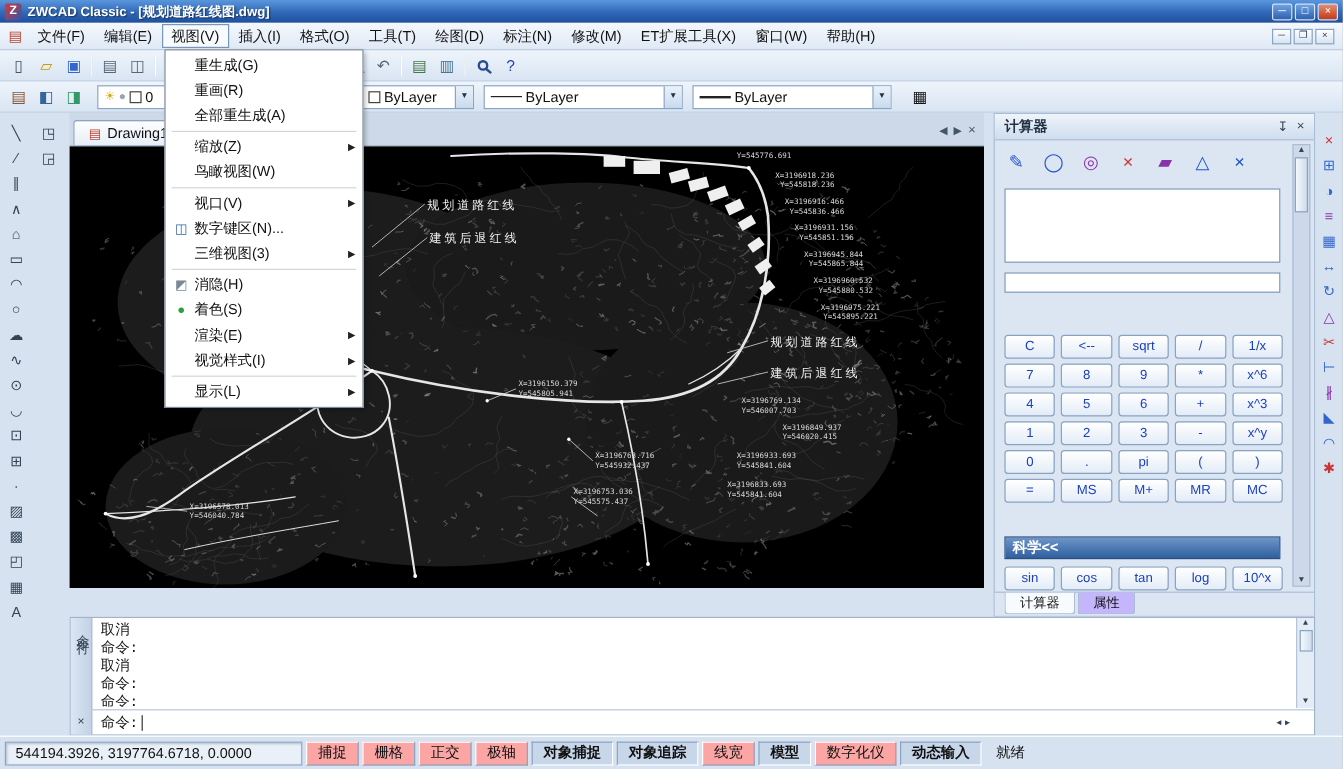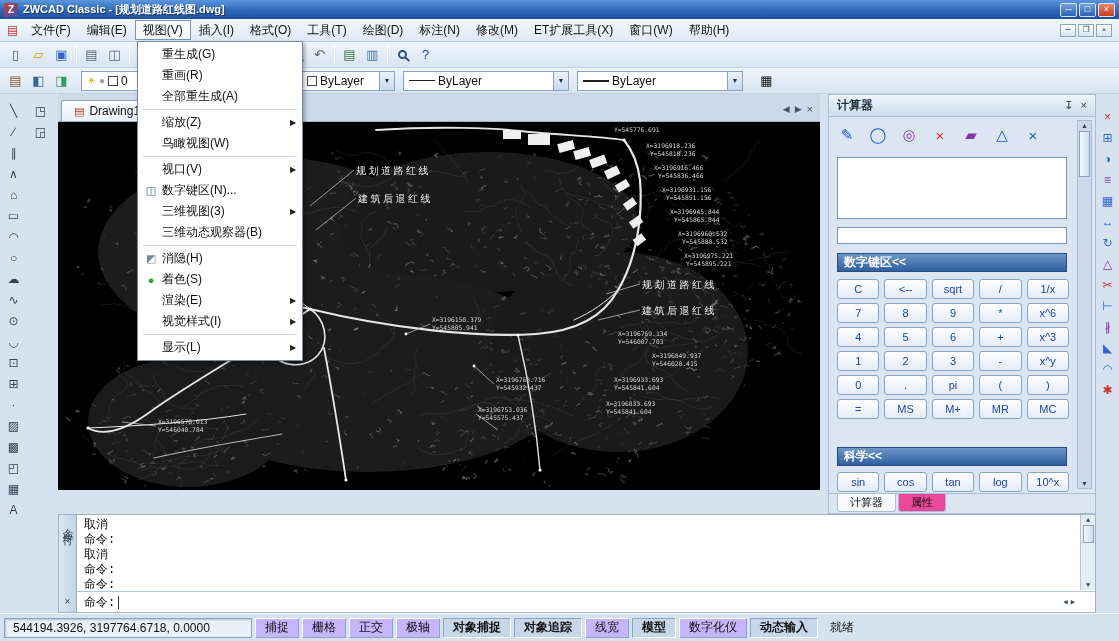--- a/index.html
+++ b/index.html
@@ -105,21 +105,21 @@
   .calc-header.h2{top:352px}
   .calc-grid{position:absolute;left:8px;top:184px;width:232px;display:grid;
     grid-template-columns:repeat(5,1fr);gap:4px 5px}
   .calc-grid.sci{top:377px}
   .ckey{height:20px;background:linear-gradient(#ffffff,#e3ecf7);border:1px solid #89a3c2;
     border-radius:3px;color:#1a3fbf;font-size:11px;display:flex;align-items:center;justify-content:center;
     font-family:inherit}
   .calc-tabs{position:absolute;left:0;right:0;bottom:0;height:20px;border-top:1px solid #aabdd4;
     display:flex;align-items:flex-start;padding-left:8px;background:#dce6f3;gap:2px}
   .ctab{padding:1px 12px;font-size:11px;border:1px solid #aabdd4;border-top:none;
-    background:#ec4899;border-radius:0 0 3px 3px}
+    background:#c4b5fd;border-radius:0 0 3px 3px}
   .ctab.active{background:#f8fbfe}
   .calc-scroll{position:absolute;right:3px;top:25px;bottom:24px;width:15px;background:#cdd9e8;
     border:1px solid #aabdd4;display:flex;flex-direction:column;align-items:center;font-size:7px;color:#345;
     padding:1px 0}
   .calc-scroll .thumb{width:11px;height:46px;background:linear-gradient(90deg,#f4f8fd,#cfdded);
     border:1px solid #8aa4c4;margin-top:2px}
   .calc-scroll .dn{margin-top:auto}
 
   
   .command-window{position:absolute;left:58px;top:514px;width:1038px;height:99px;background:#fff;
@@ -142,21 +142,21 @@
   .cmd-hscroll{margin-left:auto;display:flex;gap:3px;padding-right:20px;font-size:7px;color:#345}
 
   
   .statusbar{position:absolute;left:0;right:0;bottom:0;height:28px;background:#d6e2f0;
     border-top:1px solid #fff;display:flex;align-items:center;padding:0 4px;gap:3px}
   .coords{width:248px;height:20px;border:1px solid #8aa4c4;background:#e9f0f8;
     box-shadow:inset 1px 1px 2px rgba(70,100,140,.35);display:flex;align-items:center;padding-left:8px;
     flex:0 0 auto}
   #status-toggles{display:flex;gap:3px}
   .status-btn{height:20px;padding:0 9px;display:flex;align-items:center;white-space:nowrap;
-    border:1px solid;border-color:#fff #8aa4c4 #8aa4c4 #fff;background:#c4b5fd}
+    border:1px solid;border-color:#fff #8aa4c4 #8aa4c4 #fff;background:#fca5a5}
   .status-btn.active{border-color:#8aa4c4 #fff #fff #8aa4c4;background:#c7d6e8;font-weight:bold}
   .ready{margin-left:9px}
 
   
   .vmenu{position:absolute;left:137px;top:41px;width:166px;background:#fff;border:1px solid #7a8a9a;
     box-shadow:2px 2px 4px rgba(0,0,0,.3);padding:2px;z-index:60}
   .vm-item{display:flex;align-items:center;height:21px}
   .vm-icon{width:22px;text-align:center;font-size:11px;flex:0 0 auto}
   .vm-label{flex:1;font-size:12px;white-space:nowrap}
   .vm-arrow{width:14px;font-size:8px;color:#222;text-align:center}
@@ -1380,21 +1380,20 @@
         <span class="tbtn" style="color: rgb(34, 85, 204);">✎</span>
         <span class="tbtn" style="color: rgb(34, 85, 204);">◯</span>
         <span class="tbtn" style="color: rgb(136, 51, 170);">◎</span>
         <span class="tbtn" style="color: rgb(204, 51, 51);">×</span>
         <span class="tbtn" style="color: rgb(136, 51, 170);">▰</span>
         <span class="tbtn" style="color: rgb(34, 85, 204);">△</span>
         <span class="tbtn" style="color: rgb(34, 85, 204);">×</span>
       </div>
     <div class="calc-display"></div>
     <input class="calc-input" style="">
-    <div class="calc-header h1">数字键区&lt;&lt;</div>
     <div class="calc-grid" id="calc-keys">
         <button class="ckey">C</button>
         <button class="ckey">&lt;--</button>
         <button class="ckey">sqrt</button>
         <button class="ckey">/</button>
         <button class="ckey">1/x</button>
         <button class="ckey">7</button>
         <button class="ckey">8</button>
         <button class="ckey">9</button>
         <button class="ckey">*</button>
@@ -1540,25 +1539,20 @@
       <div class="vm-item">
         <span class="vm-icon" style="color: rgb(51, 102, 170);">◫</span>
         <span class="vm-label">数字键区(N)...</span>
         <span class="vm-arrow"></span>
       </div>
       <div class="vm-item">
         <span class="vm-icon"></span>
         <span class="vm-label">三维视图(3)</span>
         <span class="vm-arrow">▶</span>
       </div>
-      <div class="vm-item">
-        <span class="vm-icon"></span>
-        <span class="vm-label">三维动态观察器(B)</span>
-        <span class="vm-arrow"></span>
-      </div>
       <div class="vm-sep"></div>
       <div class="vm-item">
         <span class="vm-icon" style="color: rgb(119, 136, 153);">◩</span>
         <span class="vm-label">消隐(H)</span>
         <span class="vm-arrow"></span>
       </div>
       <div class="vm-item">
         <span class="vm-icon" style="color: rgb(46, 158, 62);">●</span>
         <span class="vm-label">着色(S)</span>
         <span class="vm-arrow"></span>

